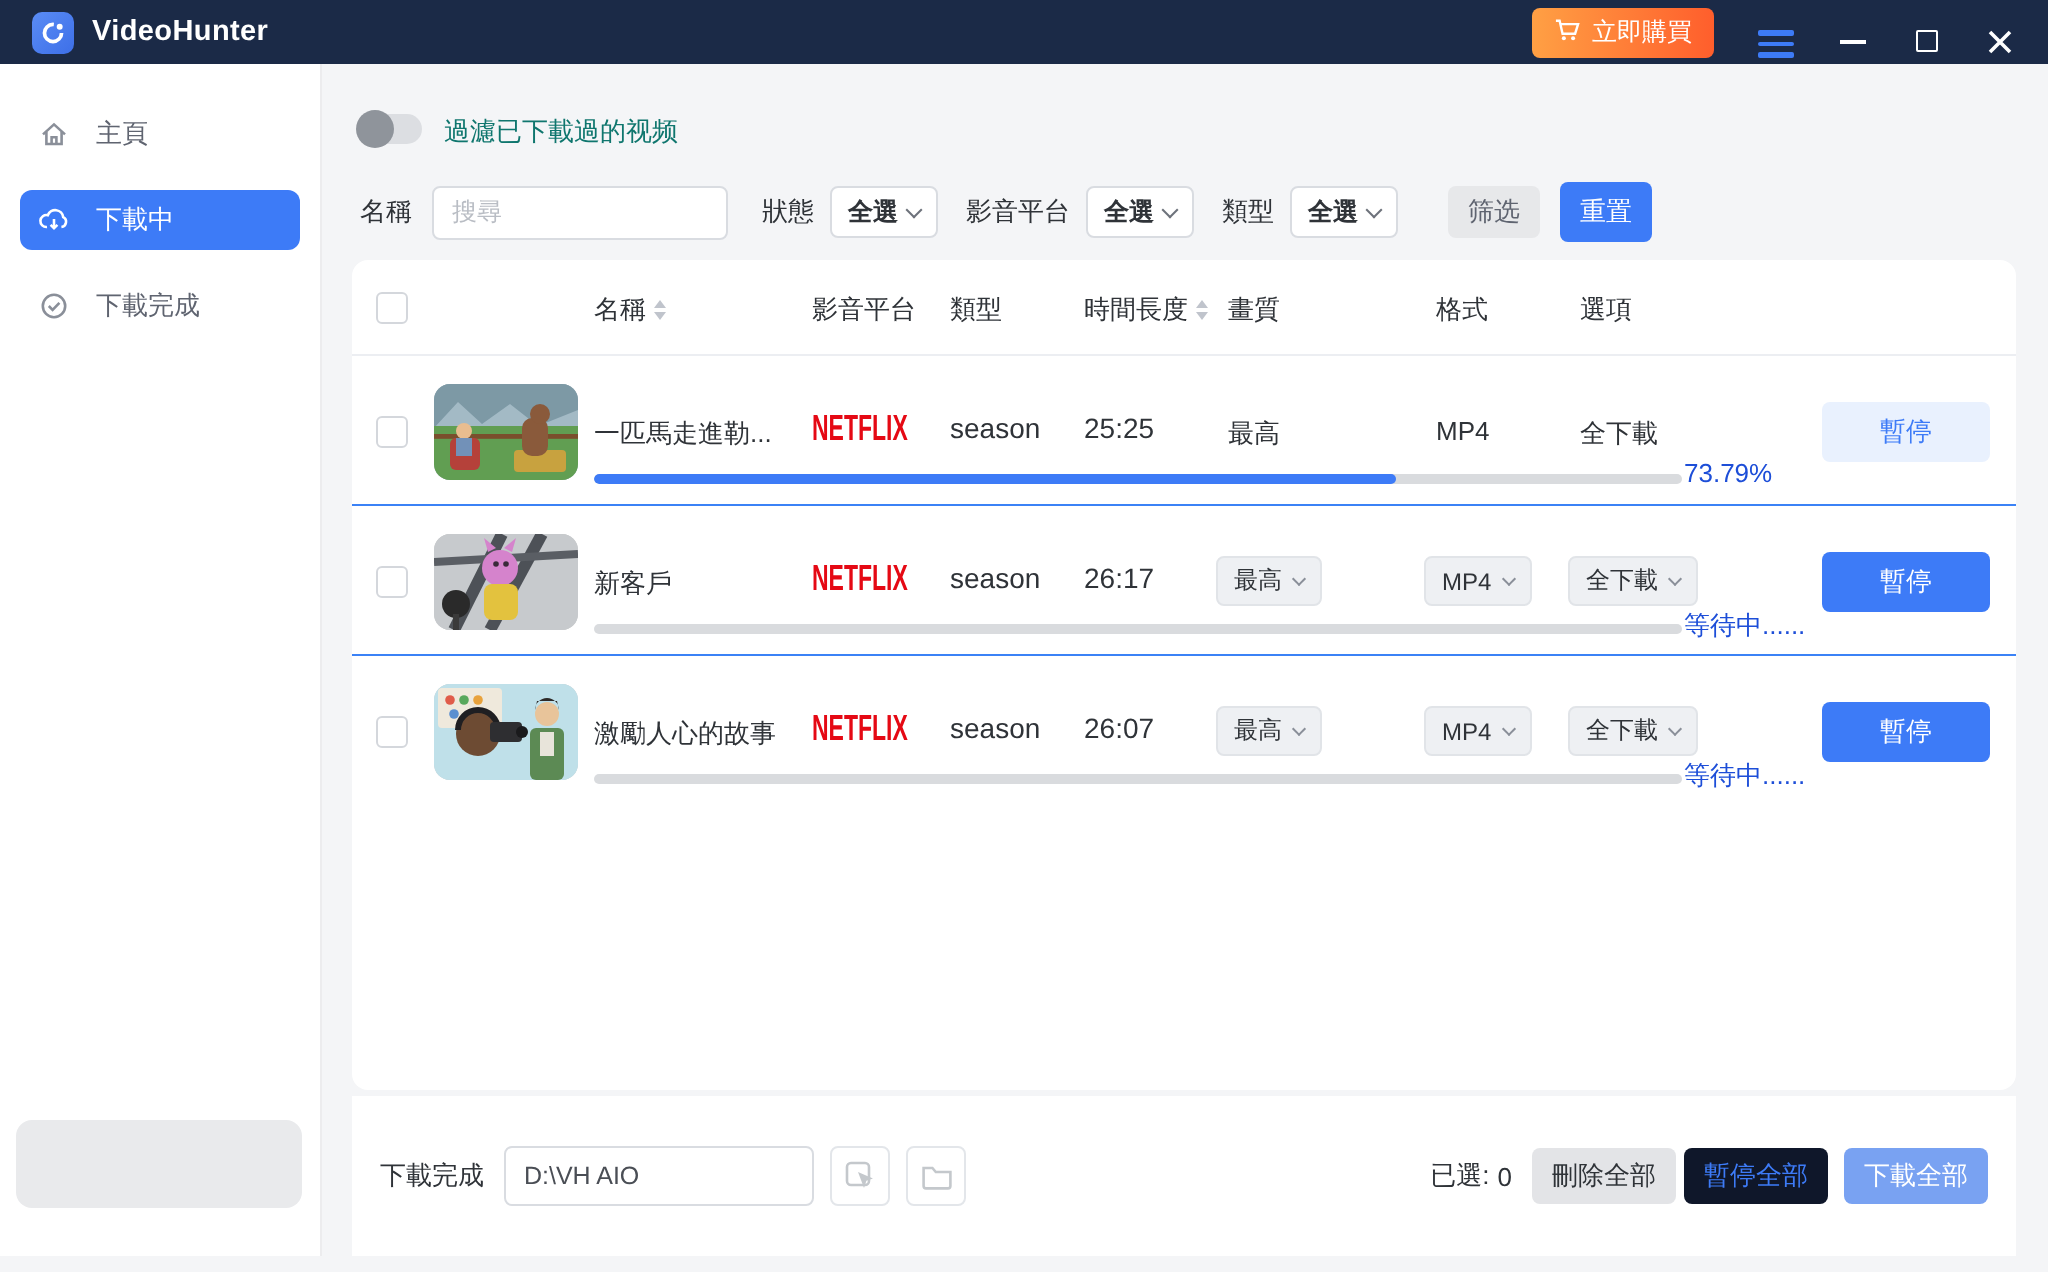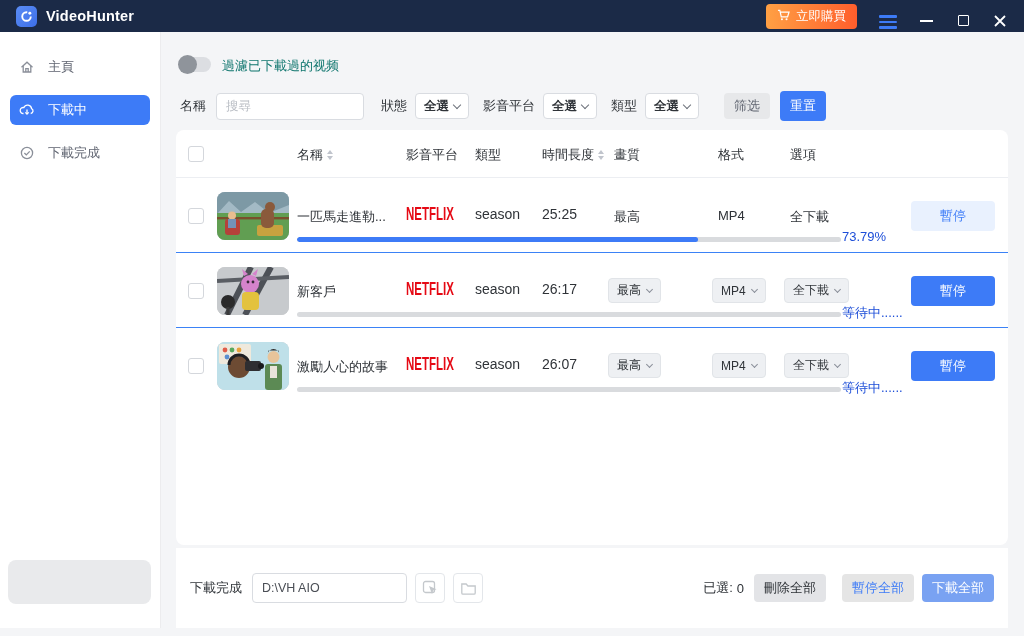--- a/index.html
+++ b/index.html
@@ -86,22 +86,22 @@
             display:flex; align-items:center; padding:0 14px; font-size:13px; color:#2f3338; }
   .path-input { margin-left:10px; width:155px; height:30px; border:1px solid #d9dce1; border-radius:4px;
                 padding:0 9px; font-size:12.5px; color:#4a4e55; font-family:inherit; outline:none; }
   .icon-btn { margin-left:8px; width:30px; height:30px; border:1px solid #e3e6ea; border-radius:4px; background:#fff;
               display:flex; align-items:center; justify-content:center; cursor:pointer; }
   .spacer { flex:1; }
   .sel-label { color:#2f3338; }
   .sel-count { margin-left:4px; }
   .btn-del { margin-left:10px; height:28px; padding:0 10px; border:none; border-radius:4px;
              background:#e3e4e7; color:#2f3338; font-size:13px; cursor:pointer; font-family:inherit; }
-  .btn-pause-all { margin-left:16px; height:28px; padding:0 10px; border:none; border-radius:4px;
-                   background:#e5e5e5; color:#3d7bf7; font-size:13px; cursor:pointer; font-family:Liberation Mono, monospace; }
+  .btn-pause-all { margin-left:4px; height:28px; padding:0 10px; border:none; border-radius:4px;
+                   background:#0f172a; color:#3d7bf7; font-size:13px; cursor:pointer; font-family:Liberation Mono, monospace; }
   .btn-dl-all { margin-left:8px; height:28px; padding:0 10px; border:none; border-radius:4px;
                 background:#79a2f2; color:#fff; font-size:13px; cursor:pointer; font-family:inherit; }
 </style>
 </head>
 <body>
 
 <div id="app">
 
   <div class="titlebar">
     <span class="logo">

